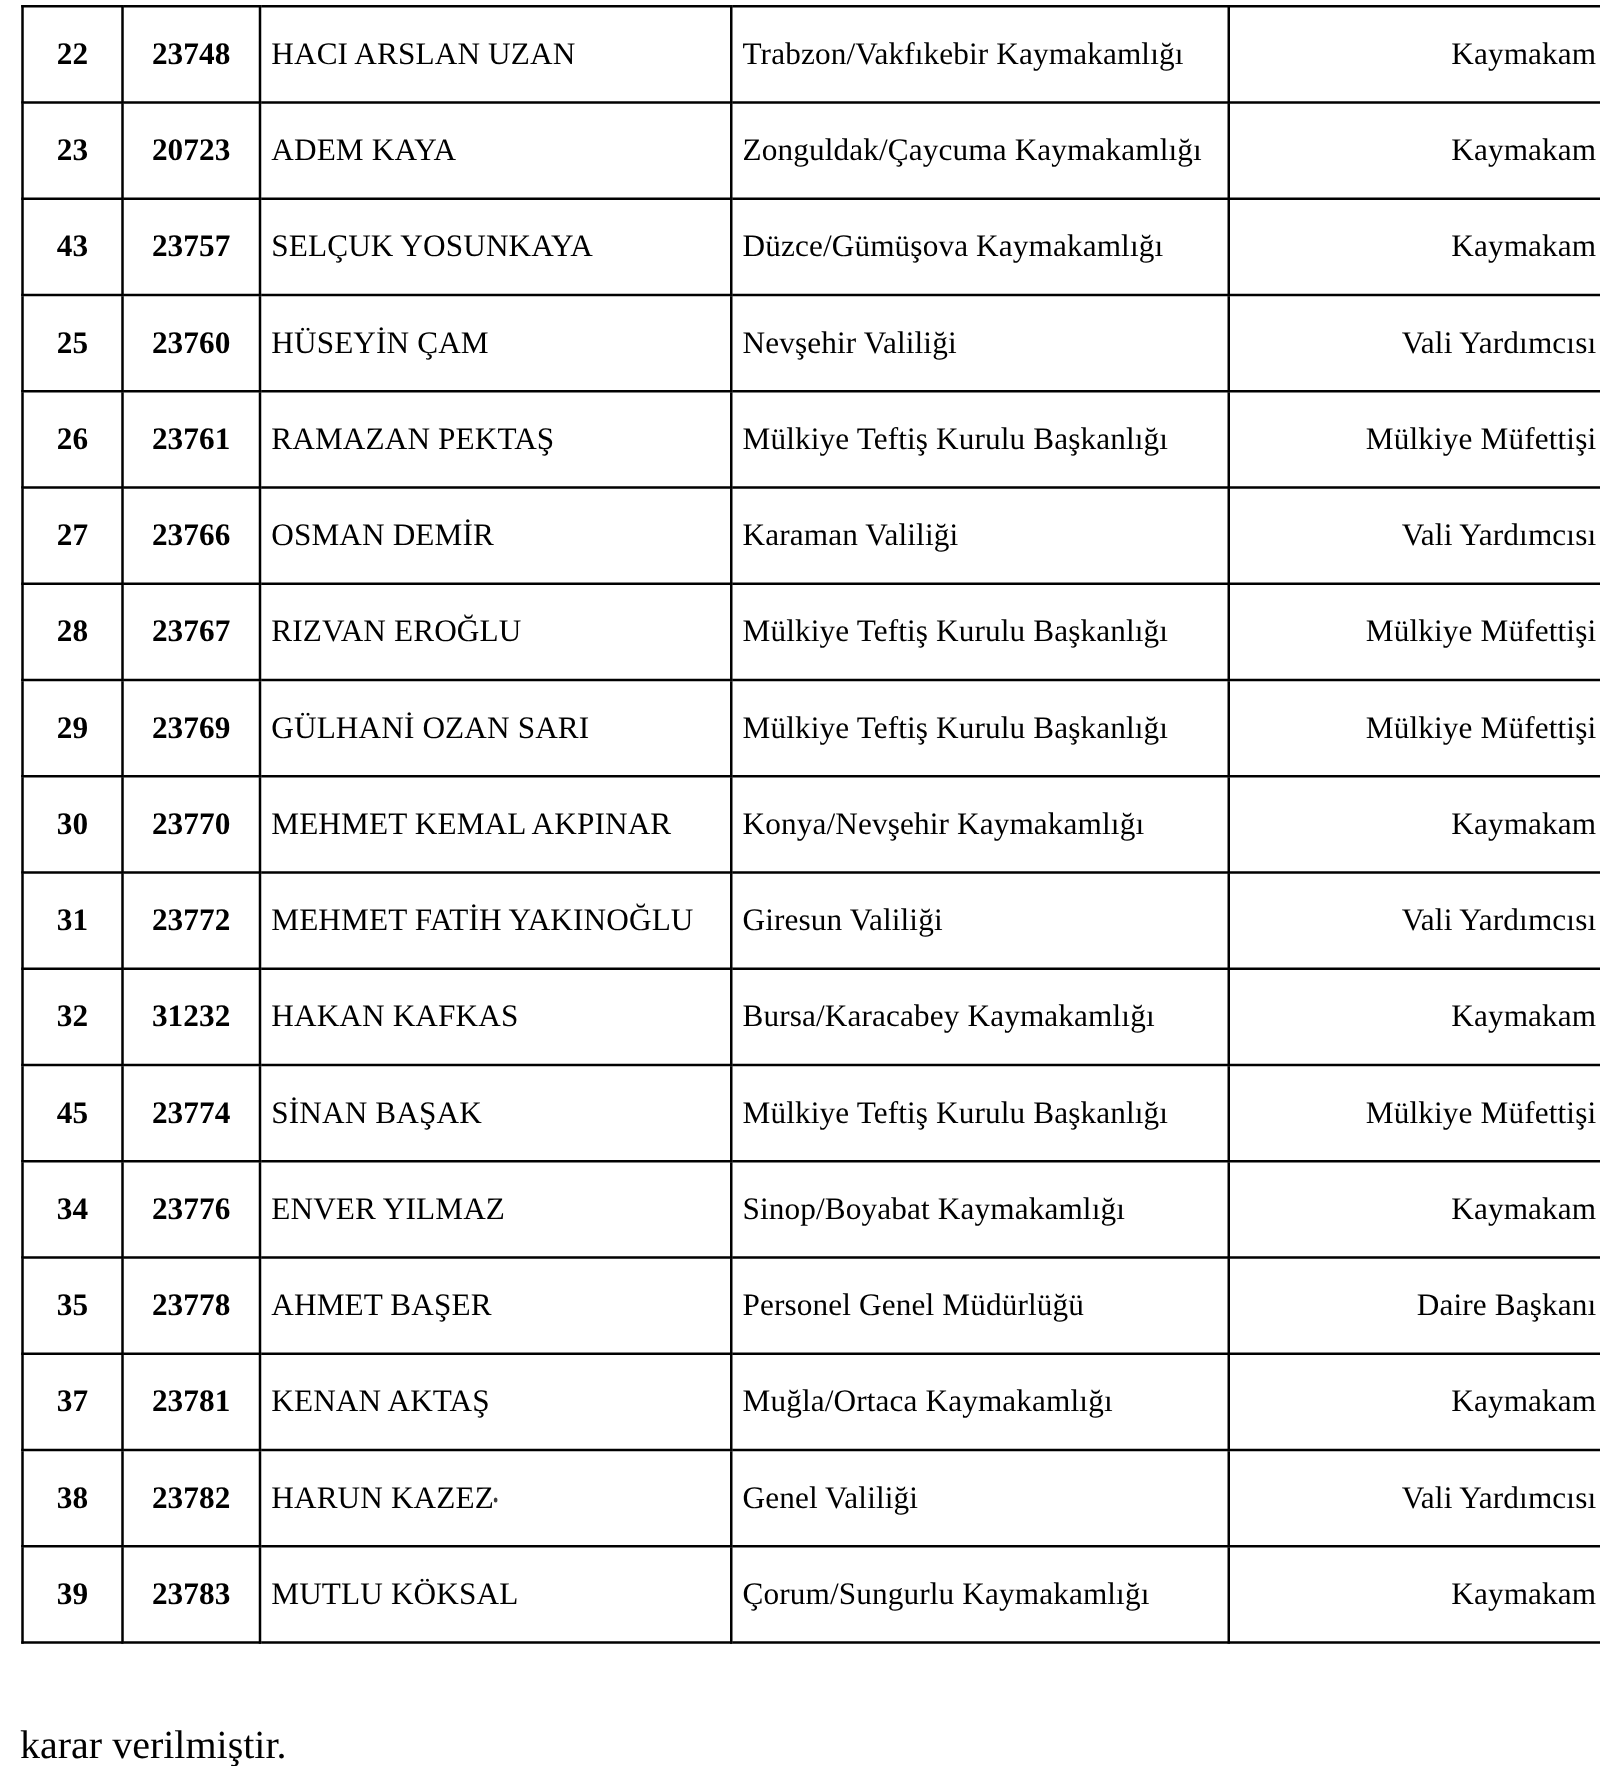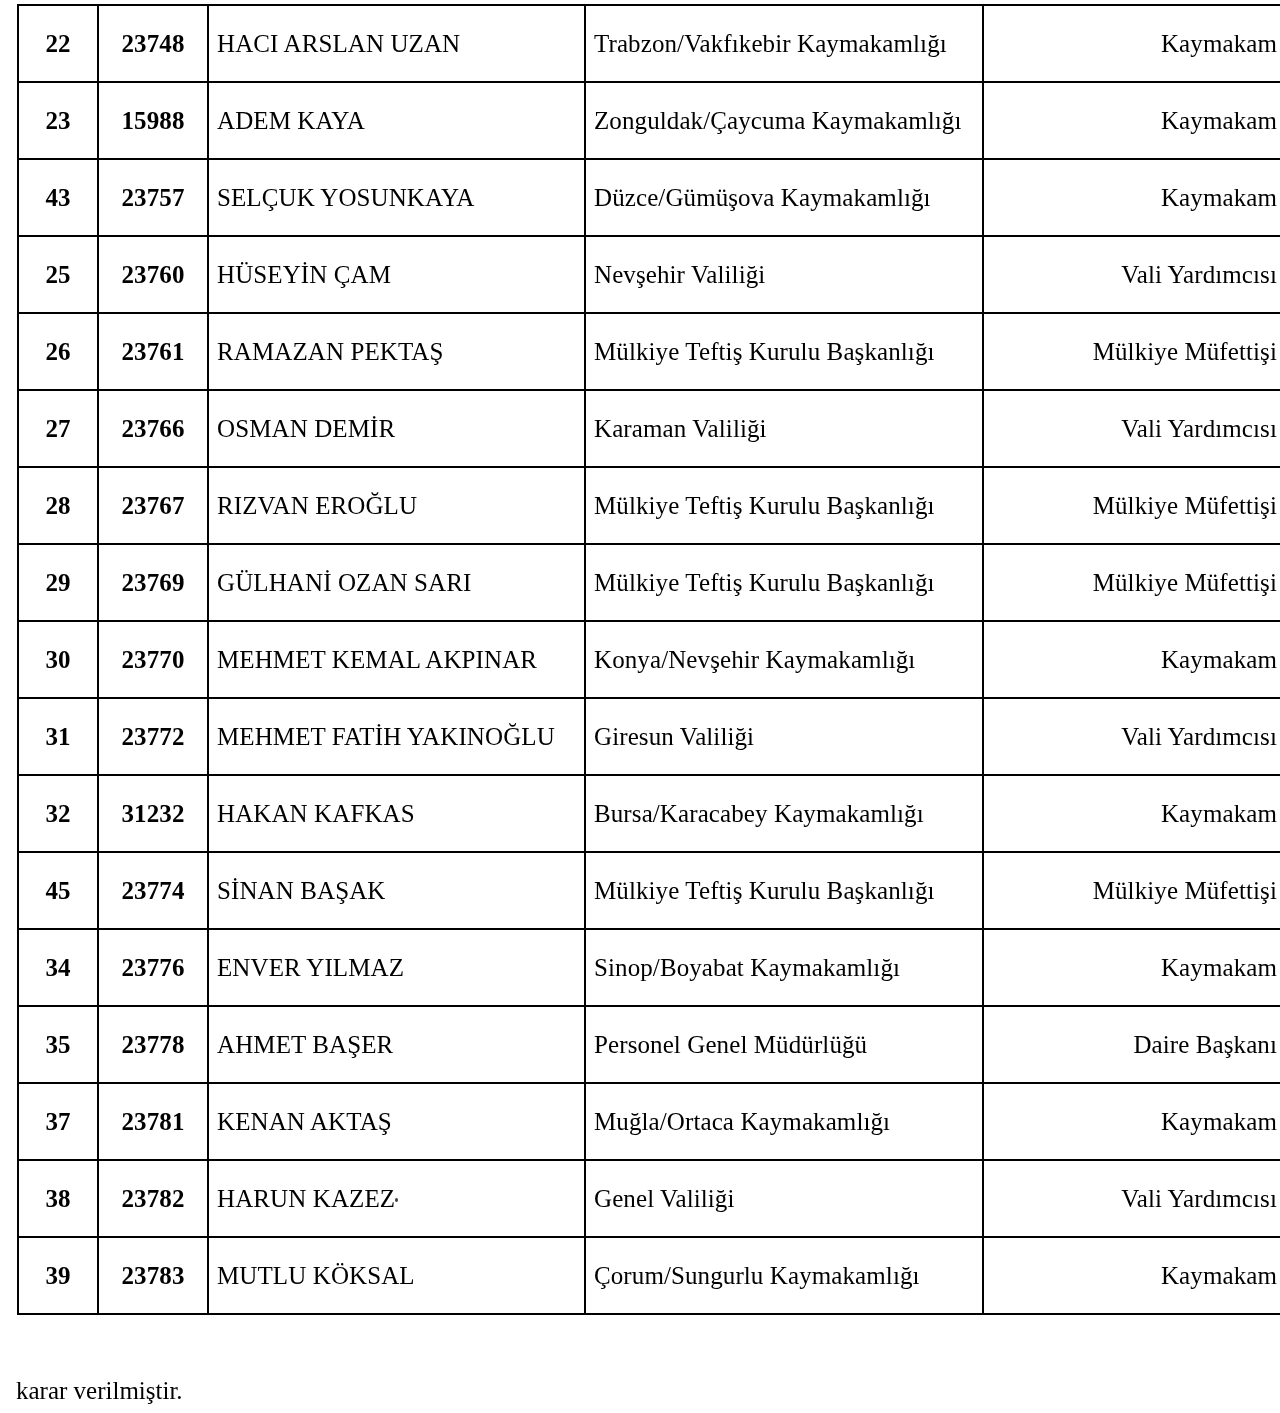--- a/index.html
+++ b/index.html
@@ -78,21 +78,21 @@
     font-size: 24px;
   }
 
   
   tr.row-tall td { height: 80px; }
 
   .footer-text {
     position: absolute;
     left: 4px;
     top: 1376px;
-    font-size: 25px;
+    font-size: 32px;
     line-height: 1.2;
     white-space: nowrap;
   }
 
   .speck {
     position: absolute;
     background: #1a1a1a;
     border-radius: 50%;
     width: 3px;
     height: 4px;
@@ -117,21 +117,21 @@
       <tr>
         <td class="cell-no">22</td>
         <td class="cell-sicil">23748</td>
         <td class="cell-name">HACI ARSLAN UZAN</td>
         <td class="cell-unit">Trabzon/Vakfıkebir Kaymakamlığı</td>
         <td class="cell-title">Kaymakam</td>
       </tr>
 
       <tr>
         <td class="cell-no">23</td>
-        <td class="cell-sicil">15988</td>
+        <td class="cell-sicil">20723</td>
         <td class="cell-name">ADEM KAYA</td>
         <td class="cell-unit">Zonguldak/Çaycuma Kaymakamlığı</td>
         <td class="cell-title">Kaymakam</td>
       </tr>
 
       <tr>
         <td class="cell-no">43</td>
         <td class="cell-sicil">23757</td>
         <td class="cell-name">SELÇUK YOSUNKAYA</td>
         <td class="cell-unit">Düzce/Gümüşova Kaymakamlığı</td>

